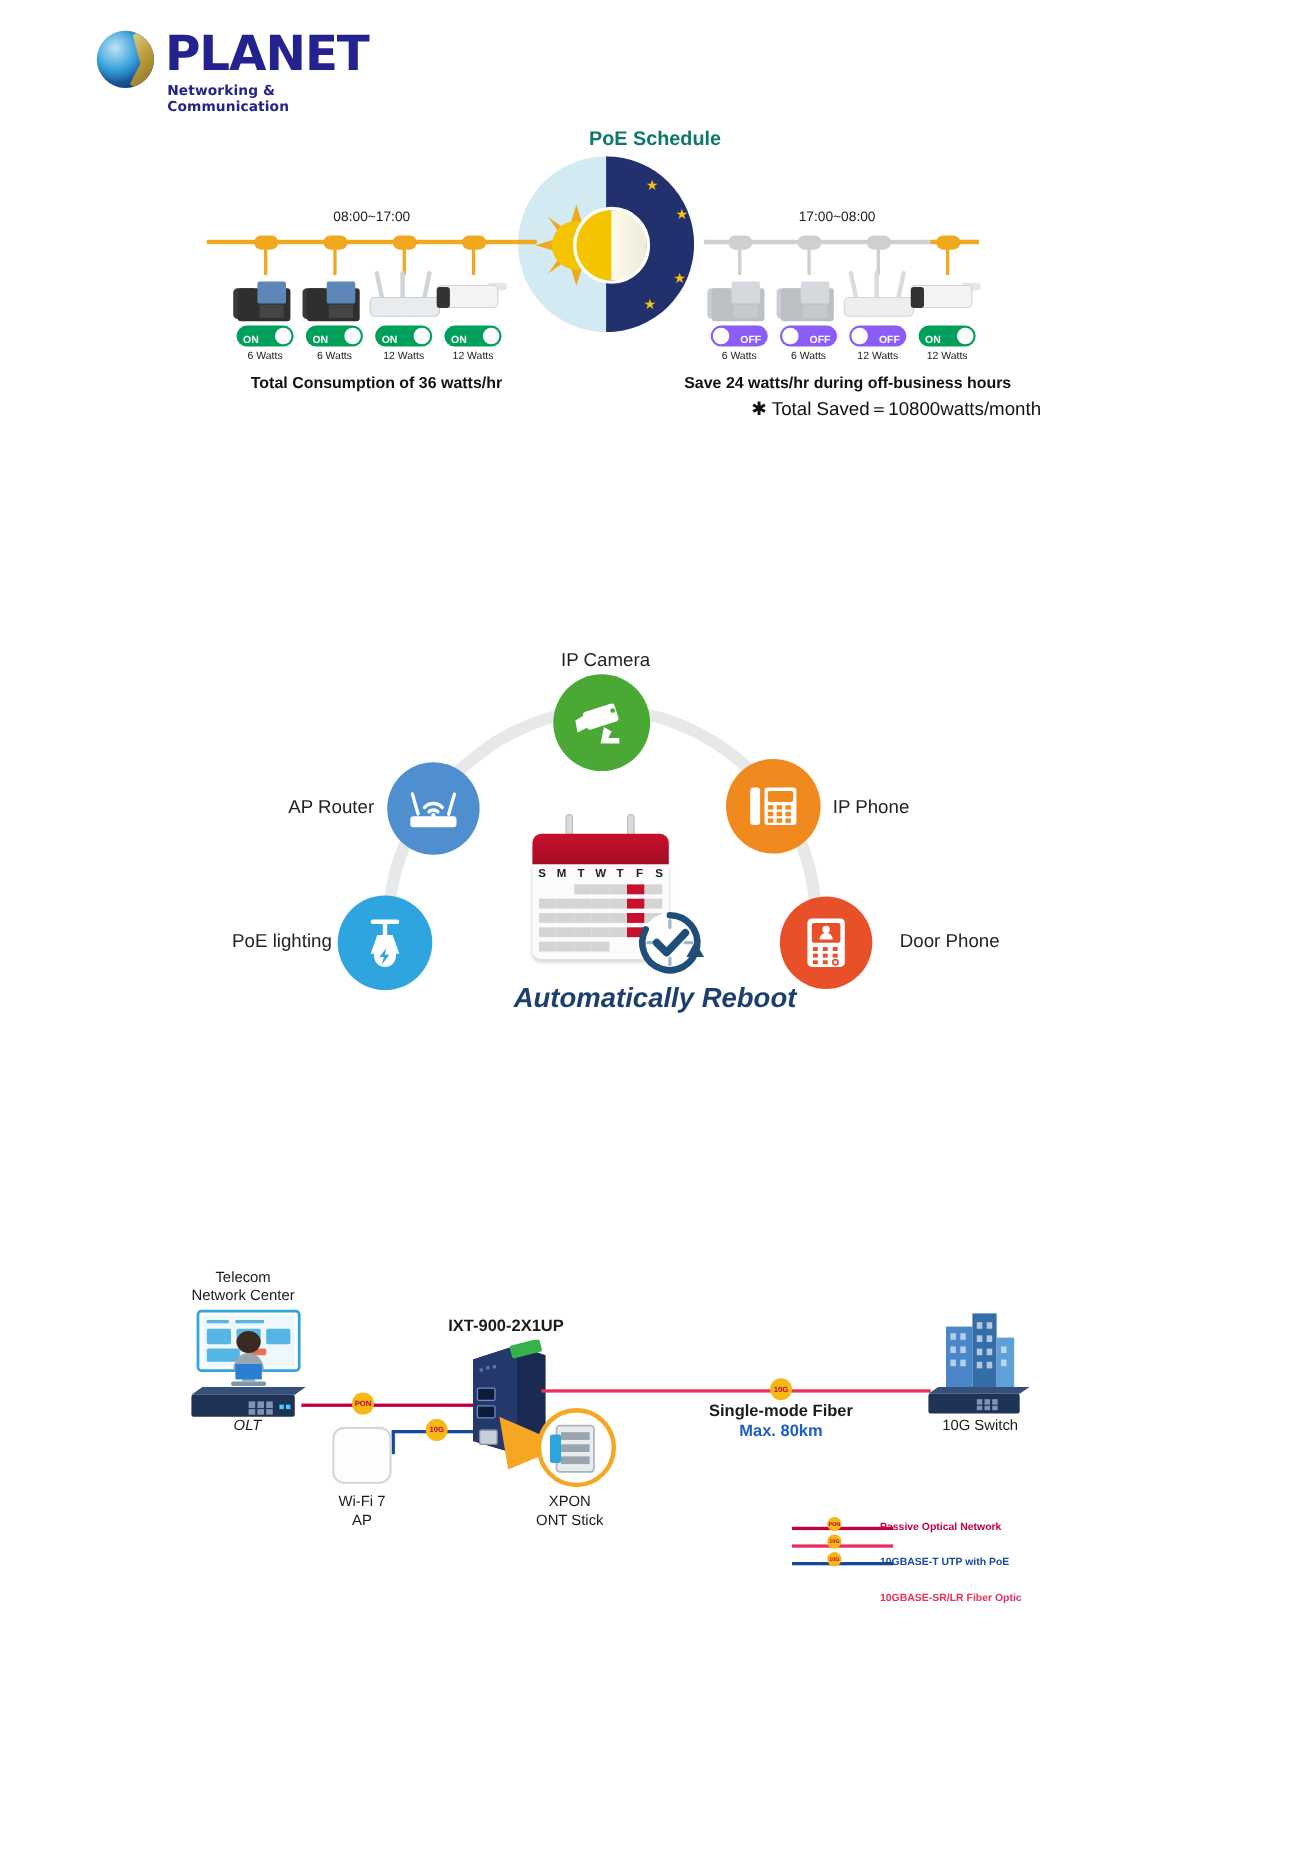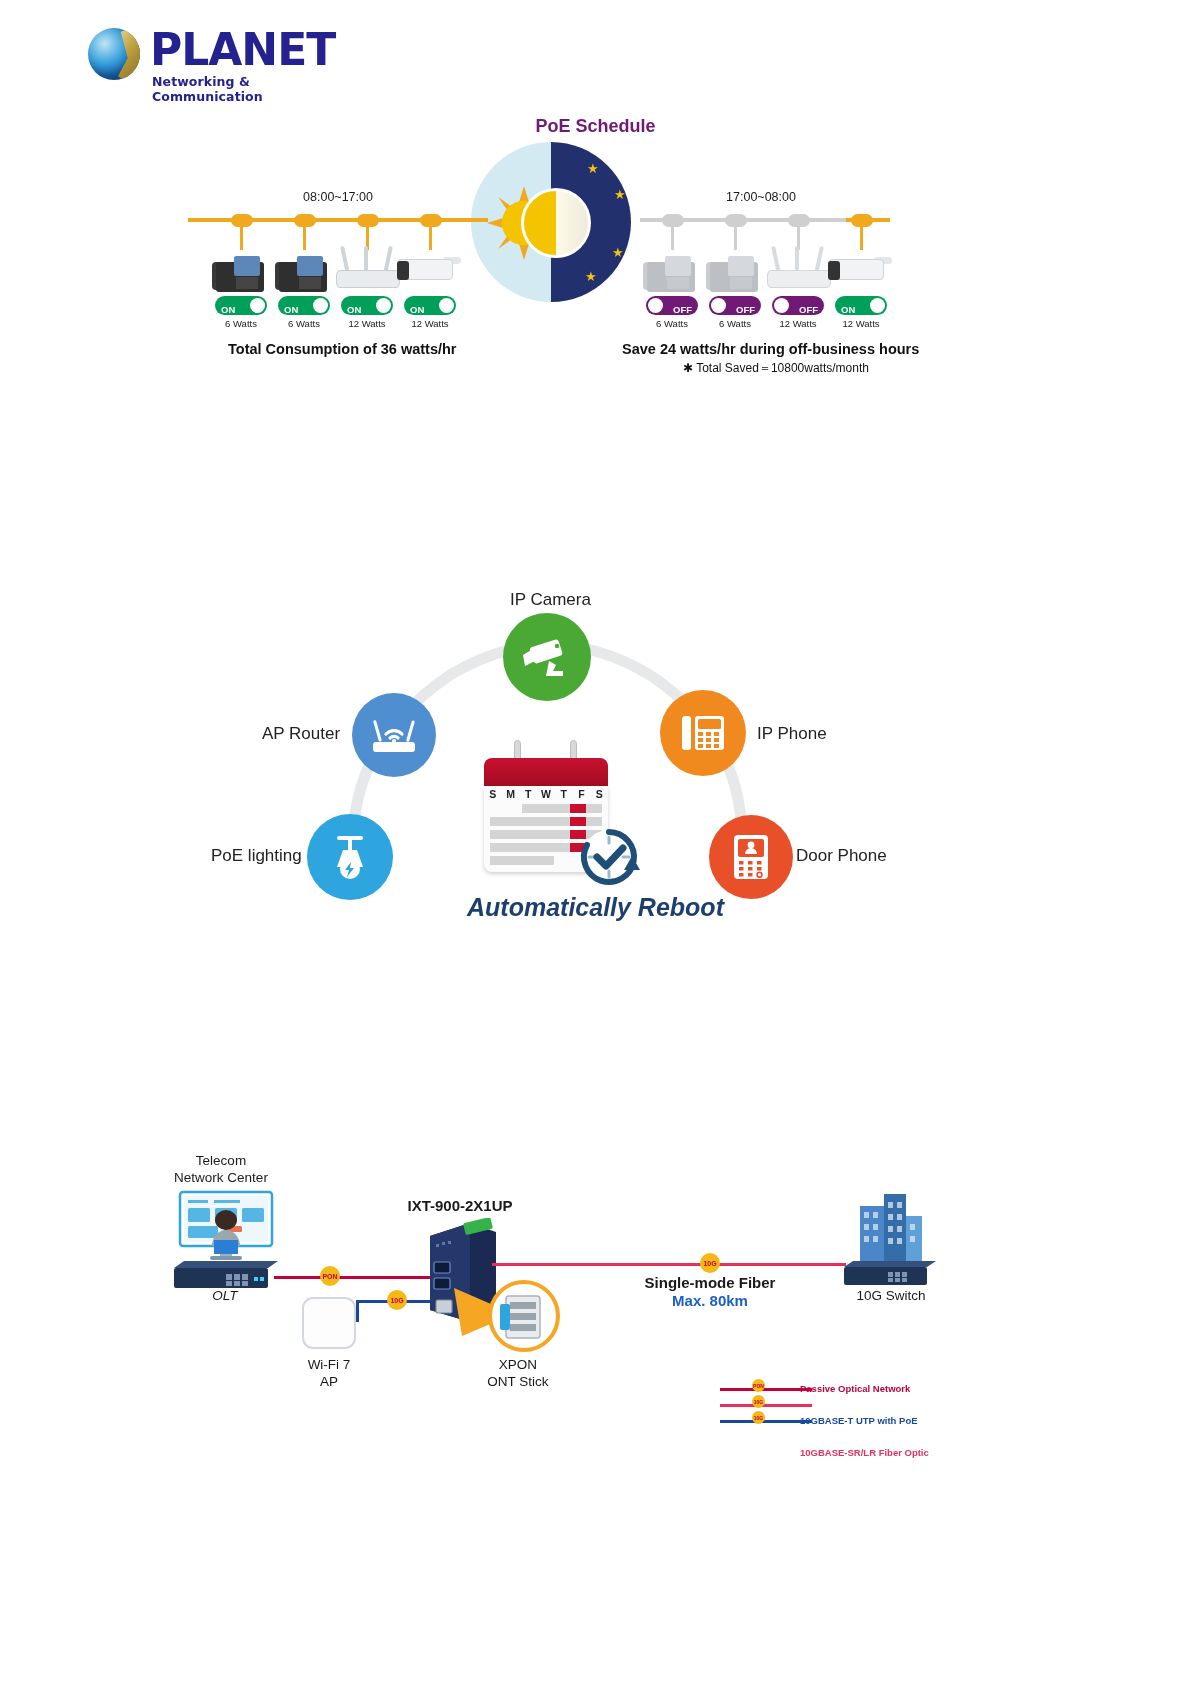--- a/index.html
+++ b/index.html
@@ -16,21 +16,21 @@
     box-shadow:inset -6px -4px 10px rgba(0,0,0,.25);overflow:hidden;}
   #logo .globe:after{content:"";position:absolute;right:-4px;top:2px;width:34px;height:50px;border-radius:50%;
     background:linear-gradient(135deg,#f2e3a0 0%, #c9a43a 45%, #8a6c1d 100%);
     clip-path:polygon(30% 0,100% 0,100% 100%,18% 100%,52% 56%);opacity:.95;}
   #logo .wordmark{position:absolute;left:62px;top:2px;font-size:44px;font-weight:bold;
     letter-spacing:-1px;color:#23228f;font-family:"DejaVu Sans", sans-serif;}
   #logo .tagline{position:absolute;left:64px;top:52px;font-size:12.5px;font-weight:bold;color:#23228f;
     font-family:"DejaVu Sans", sans-serif;letter-spacing:.1px;}
 
   
-  #poe-title{left:0;top:116px;width:1191px;text-align:center;font-size:18px;font-weight:bold;color:#701a75;}
+  #poe-title{left:0;top:116px;width:1191px;text-align:center;font-size:18px;font-weight:bold;color:#0f766e;}
 
   .sun-moon{left:471px;top:142px;width:160px;height:160px;border-radius:50%;overflow:hidden;}
   .sun-moon .dayhalf{position:absolute;left:0;top:0;width:50%;height:100%;background:#d4eaf2;}
   .sun-moon .nighthalf{position:absolute;right:0;top:0;width:50%;height:100%;background:#22306e;}
   .sun-moon .sunrays{position:absolute;left:16px;top:44px;width:74px;height:74px;}
   .sun-moon .moon{position:absolute;left:50px;top:46px;width:70px;height:70px;border-radius:50%;
     background:linear-gradient(90deg,#f5c400 0%,#f5c400 49.5%,#fdfbe8 50%,#efeadc 100%);
     border:3px solid #ffffff;box-sizing:border-box;}
   .star{position:absolute;color:#f6c40e;font-size:13px;line-height:1;}
 
@@ -44,28 +44,28 @@
   .drop.on{background:#f0a81e;}
   .drop.off{background:#cfcfcf;}
 
   .timelabel{position:absolute;font-size:12.5px;color:#1a1a1a;text-align:center;width:140px;}
 
   .dev{position:absolute;width:66px;}
   .dev .art{height:56px;position:relative;}
   .toggle{position:absolute;left:50%;transform:translateX(-50%);top:60px;width:46px;height:19px;border-radius:10px;
     display:flex;align-items:flex-end;font-size:9.5px;font-weight:bold;color:#fff;}
   .toggle.on{background:#00a05a;justify-content:flex-start;padding-left:6px;}
-  .toggle.off{background:#701a75;justify-content:flex-end;padding-right:6px;}
+  .toggle.off{background:#8b5cf6;justify-content:flex-end;padding-right:6px;}
   .toggle .knob{position:absolute;width:15px;height:15px;border-radius:50%;background:#fff;top:2px;}
   .toggle.on .knob{right:2px;}
   .toggle.off .knob{left:2px;}
   .watts{position:absolute;left:50%;transform:translateX(-50%);top:82px;font-size:9.5px;white-space:nowrap;color:#1a1a1a;}
 
   .summary{position:absolute;font-size:14.5px;font-weight:bold;color:#111;white-space:nowrap;}
-  .subnote{position:absolute;font-size:12px;color:#111;white-space:nowrap;}
+  .subnote{position:absolute;font-size:17px;color:#111;white-space:nowrap;}
 
   
   .phone{position:absolute;bottom:0;left:4px;width:58px;height:52px;}
   .phone .body{position:absolute;left:4px;bottom:0;width:48px;height:30px;border-radius:3px;}
   .phone .scr{position:absolute;left:22px;bottom:16px;width:26px;height:20px;border-radius:2px;}
   .phone .hs{position:absolute;left:0;bottom:2px;width:22px;height:28px;border-radius:4px;}
   .phone .keys{position:absolute;left:24px;bottom:3px;width:22px;height:12px;}
   
   .router{position:absolute;bottom:0;left:0;width:66px;height:56px;}
   .router .base{position:absolute;left:2px;bottom:4px;width:62px;height:16px;border-radius:4px/6px;}
@@ -371,21 +371,21 @@
         <rect x="28" y="29" width="4.5" height="3.5"></rect>
       <rect x="10" y="35" width="4.5" height="3.5"></rect>
         <rect x="19" y="35" width="4.5" height="3.5"></rect>
         <rect x="28" y="35" width="4.5" height="3.5"></rect>
       <rect x="10" y="41" width="4.5" height="3.5"></rect>
         <rect x="19" y="41" width="4.5" height="3.5"></rect>
     </g>
     <circle cx="30.5" cy="42.7" r="2.4" fill="none" stroke="#e8502a" stroke-width="1.6"></circle>
   </svg>
 </div>
-<div class="nodelabel" style="left:796px;top:846px;">Door Phone</div>
+<div class="nodelabel" style="left:818px;top:846px;">Door Phone</div>
 
 <div class="abs" id="calendar">
   <div class="ring" style="left:30px;"></div>
   <div class="ring" style="left:86px;"></div>
   <div class="top"></div>
   <div class="sheet"></div>
   <div class="dows">
     <div>S</div>
     <div>M</div>
     <div>T</div>

